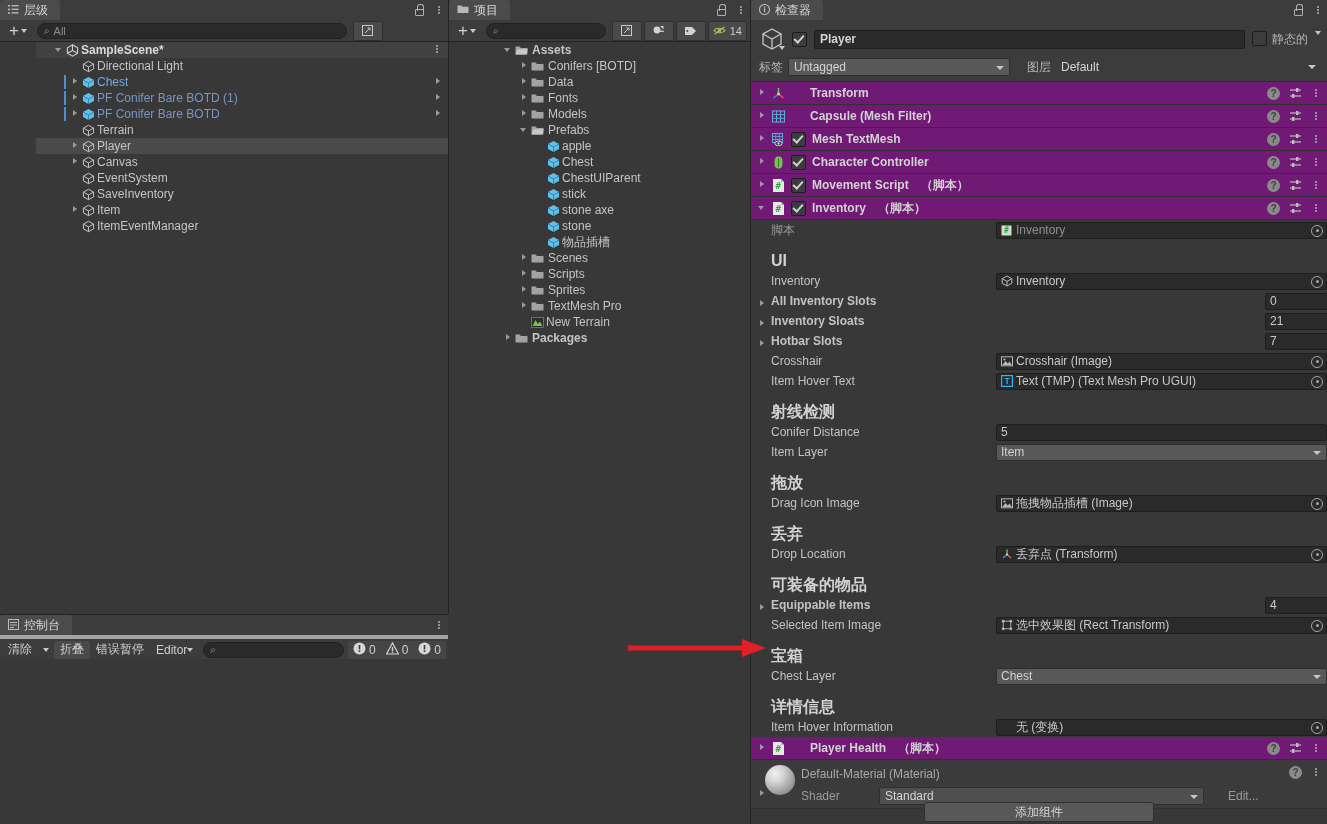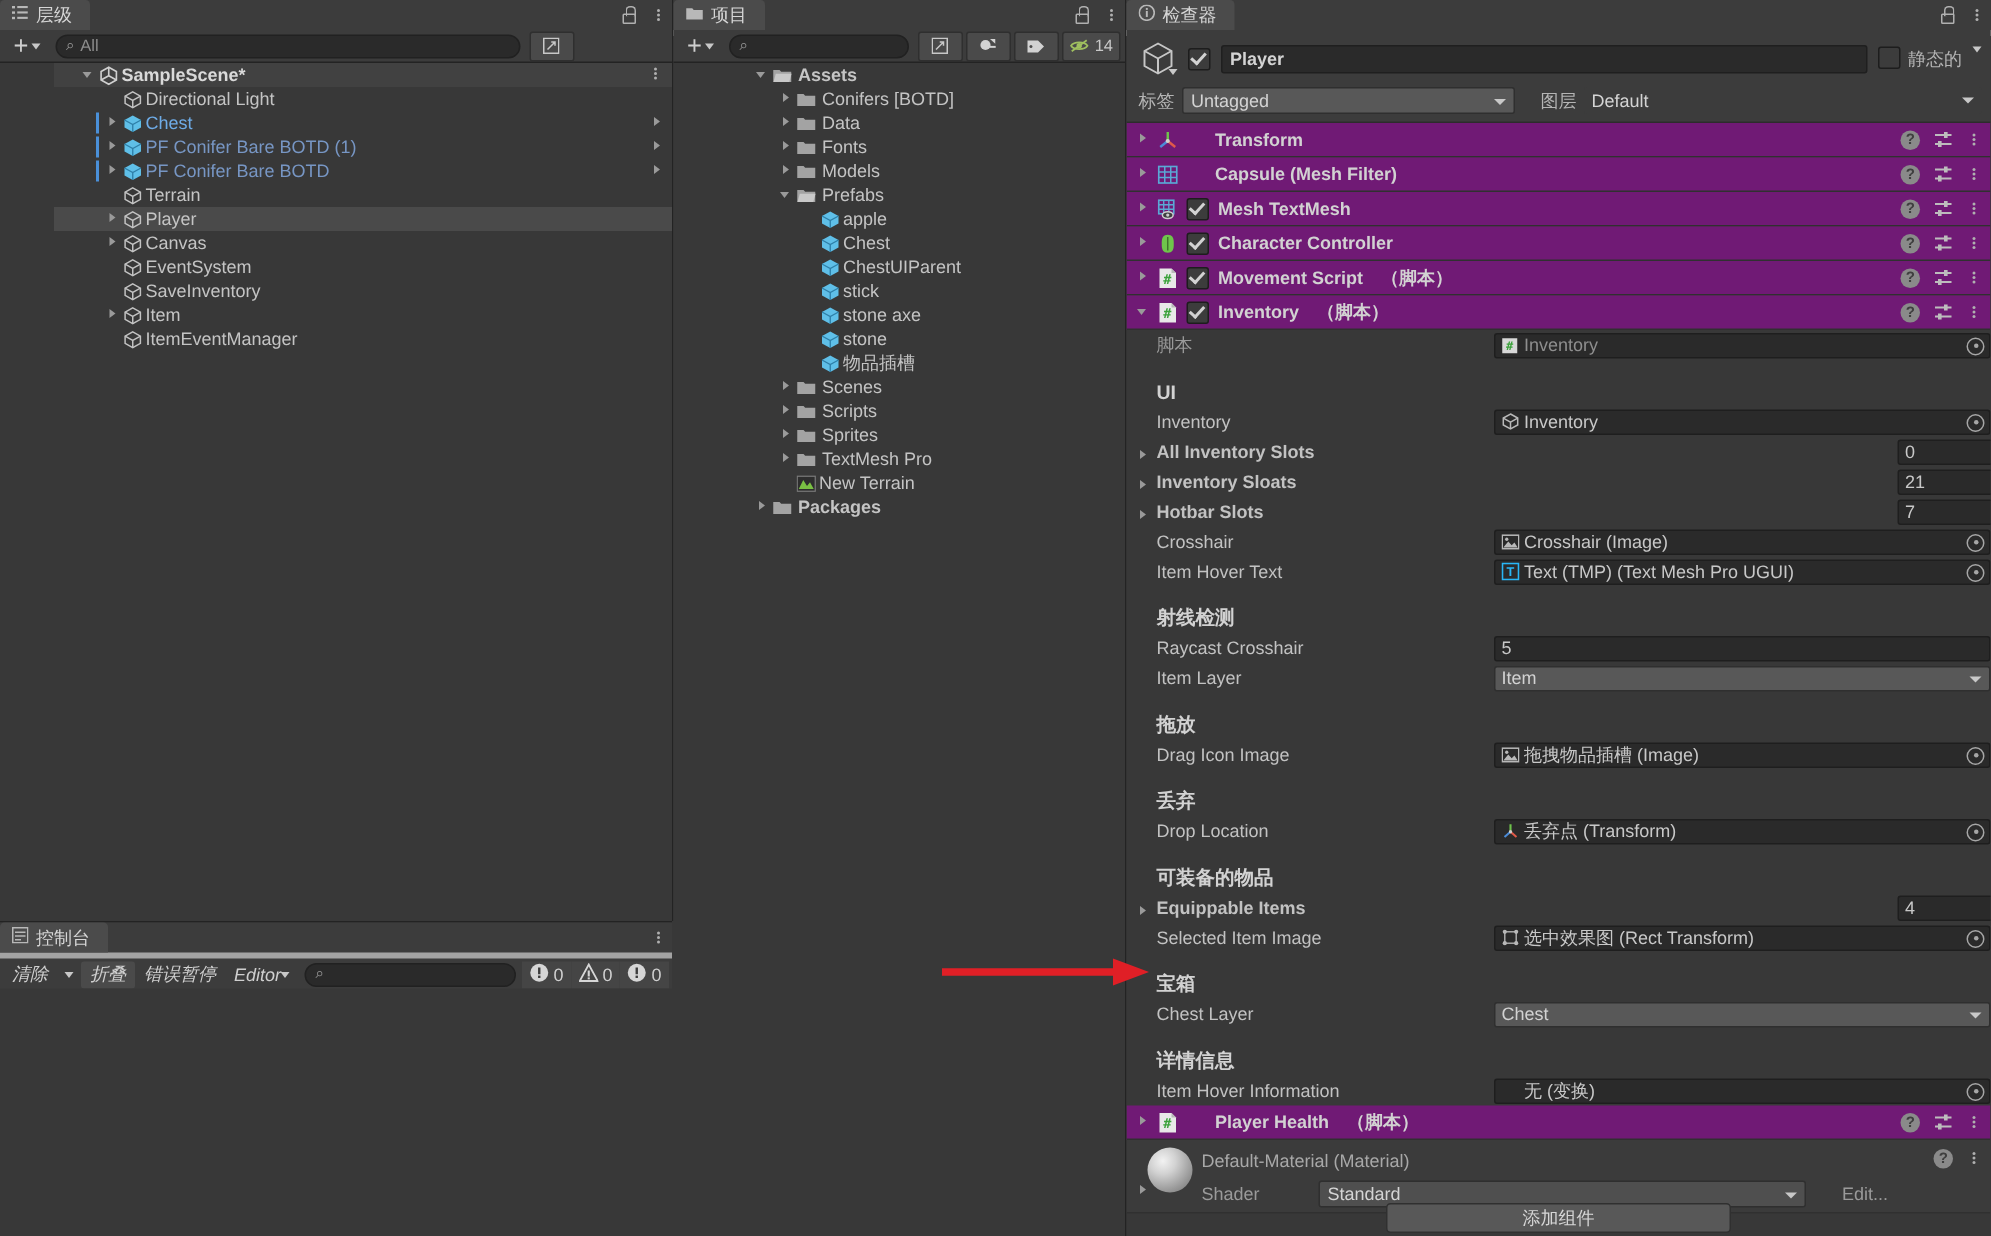--- a/index.html
+++ b/index.html
@@ -73,21 +73,21 @@
   .cname .sub{font-weight:bold;}
   .crighticons{position:absolute;right:6px;top:0;height:22px;display:flex;align-items:center;gap:9px;}
   .qmark{width:13px;height:13px;border-radius:50%;background:#8a8a8a;color:#3f3f3f;font-size:10px;
          font-weight:bold;display:flex;align-items:center;justify-content:center;}
   .presetico{width:13px;height:12px;position:relative;}
 
   .body{background:#383838;padding:0;}
   .prow{height:20px;display:flex;align-items:center;position:relative;font-size:12px;}
   .prow .plabel{width:245px;flex:0 0 245px;padding-left:20px;color:#c2c2c2;box-sizing:border-box;}
   .prow .plabel.gray{color:#9a9a9a;}
-  .hdr{height:20px;display:flex;align-items:center;padding-left:20px;font-weight:bold;color:#d2d2d2;font-size:13px;}
+  .hdr{height:20px;display:flex;align-items:center;padding-left:20px;font-weight:bold;color:#d2d2d2;font-size:16px;}
   .prow .pfold{position:absolute;left:6px;top:5px;}
   .objfield{flex:1;height:17px;background:#2a2a2a;border:1px solid #1e1e1e;border-radius:2px;
             display:flex;align-items:center;padding:0 3px;box-sizing:border-box;color:#c8c8c8;font-size:12px;position:relative;margin-right:0px;}
   .objfield.disabled{color:#8e8e8e;}
   .objfield .oico{width:13px;height:13px;flex:0 0 13px;margin-right:3px;display:flex;align-items:center;justify-content:center;}
   .objfield .picker{position:absolute;right:3px;top:2px;width:12px;height:12px;border-radius:50%;
                     border:1.3px solid #a6a6a6;box-sizing:border-box;}
   .objfield .picker:after{content:"";position:absolute;left:3.5px;top:3.5px;width:3px;height:3px;background:#a6a6a6;border-radius:50%;}
   .numfield{height:17px;background:#2a2a2a;border:1px solid #1e1e1e;border-radius:2px;color:#c8c8c8;
             font-size:12px;display:flex;align-items:center;padding-left:4px;box-sizing:border-box;}
@@ -103,21 +103,21 @@
      background:radial-gradient(circle at 34% 30%, #f2f2f2 0%, #d2d2d2 30%, #9a9a9a 68%, #6d6d6d 100%);}
   .matname{color:#a8a8a8;font-size:12px;margin-top:7px;}
   .shaderrow{display:flex;align-items:center;gap:18px;margin-top:6px;}
 
   .addbtn{position:absolute;left:50%;transform:translateX(-50%);bottom:2px;width:228px;height:18px;
           background:#585858;border:1px solid #303030;border-radius:3px;color:#d6d6d6;
           display:flex;align-items:center;justify-content:center;font-size:12px;}
 
   
   .cons-toolbar{height:22px;background:#3c3c3c;display:flex;align-items:center;border-bottom:1px solid #232323;padding:0 2px;box-sizing:border-box;gap:0;}
-  .cbtn{height:18px;display:flex;align-items:center;padding:0 6px;color:#cfcfcf;font-size:12px;border-radius:2px;font-style:italic;}
+  .cbtn{height:18px;display:flex;align-items:center;padding:0 6px;color:#cfcfcf;font-size:12px;border-radius:2px;}
   .cbtn.active{background:#4a4a4a;}
   .csearch{flex:1;height:16px;background:#2a2a2a;border:1px solid #212121;border-radius:8px;display:flex;align-items:center;padding:0 6px;box-sizing:border-box;margin:0 4px;}
   .cntbox{height:18px;display:flex;align-items:center;gap:3px;padding:0 5px;color:#cfcfcf;font-size:12px;background:#454545;}
 
   .arrow{position:absolute;}
   .vdiv{position:absolute;width:1px;background:#232323;top:0;bottom:0;}
 </style>
 </head>
 <body>
 
@@ -898,21 +898,21 @@
                   <text x="6" y="9" font-size="8.5" font-weight="bold" fill="#29b6f6" text-anchor="middle">T</text>
                 </svg>
               </span>
               <span>Text (TMP) (Text Mesh Pro UGUI)</span>
               <span class="picker"></span>
             </span>
           </div>
           <div class="spacer"></div>
           <div class="hdr">射线检测</div>
           <div class="prow">
-            <span class="plabel">Raycast Crosshair</span>
+            <span class="plabel">Conifer Distance</span>
             <span class="txtfield">5</span>
           </div>
           <div class="prow">
             <span class="plabel">Item Layer</span>
             <span class="ddfield">Item<span class="dcaret"></span></span>
           </div>
           <div class="spacer"></div>
           <div class="hdr">拖放</div>
           <div class="prow">
             <span class="plabel">Drag Icon Image</span>

